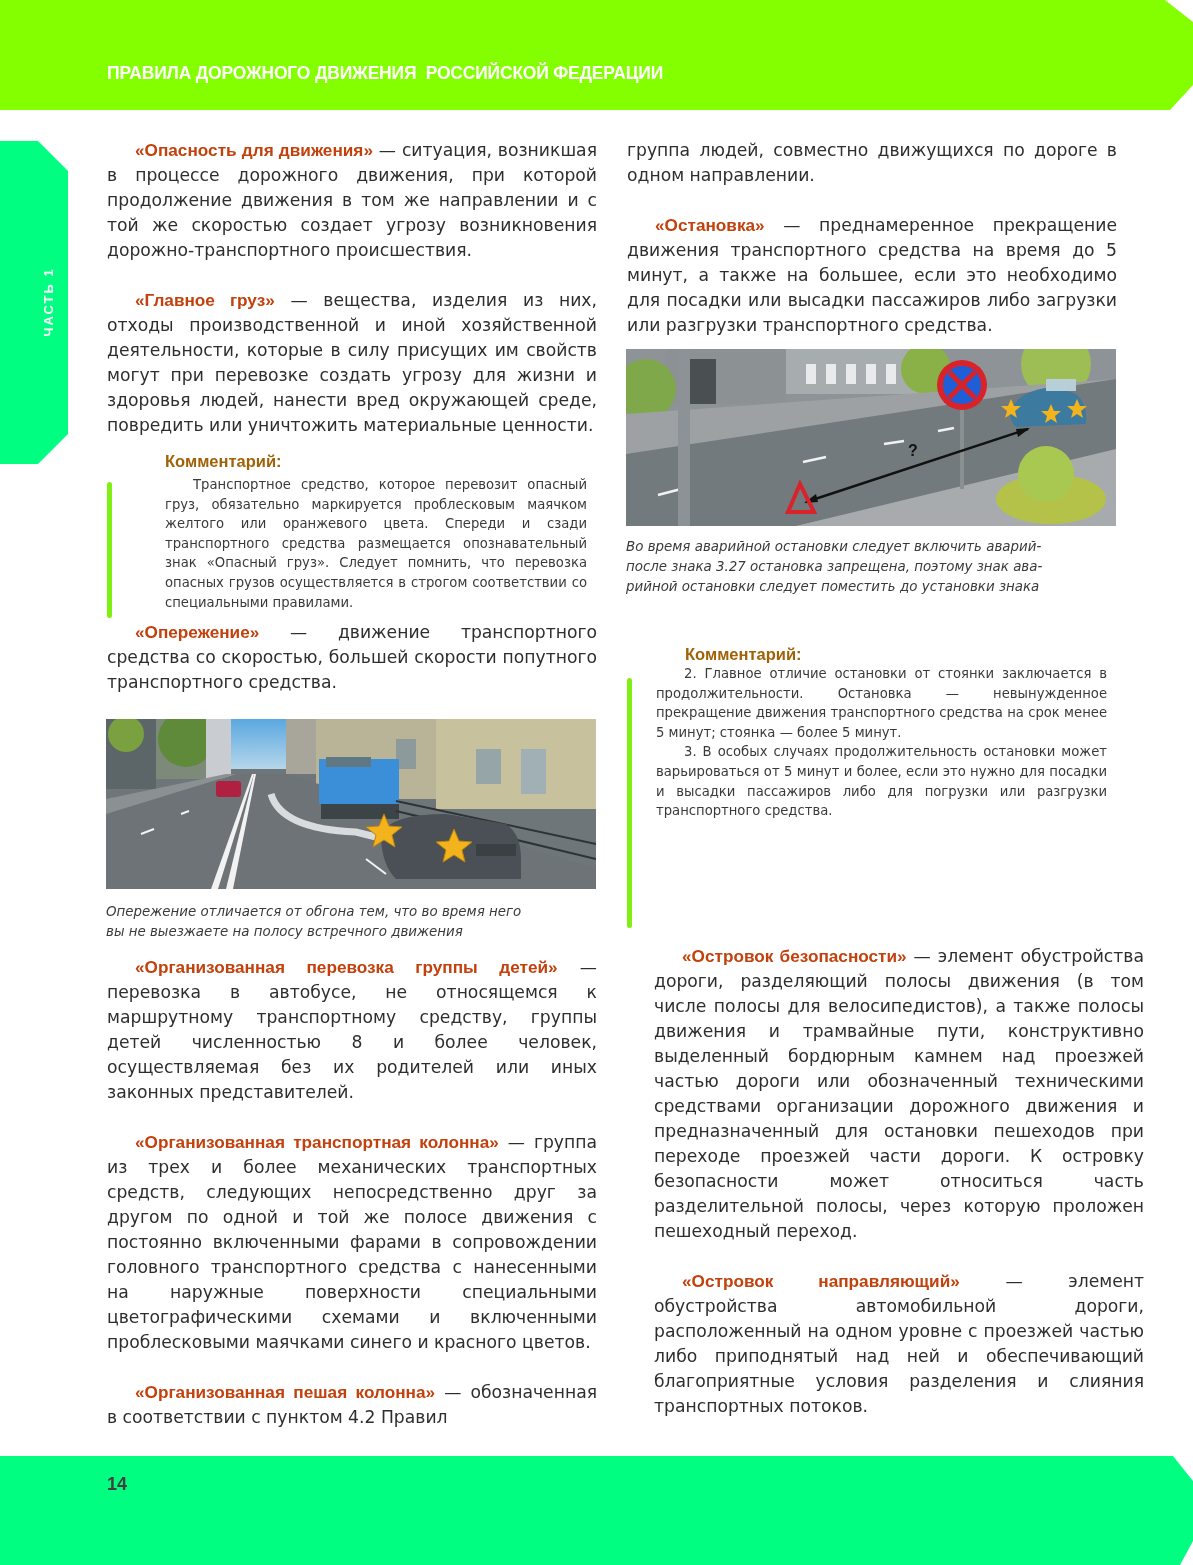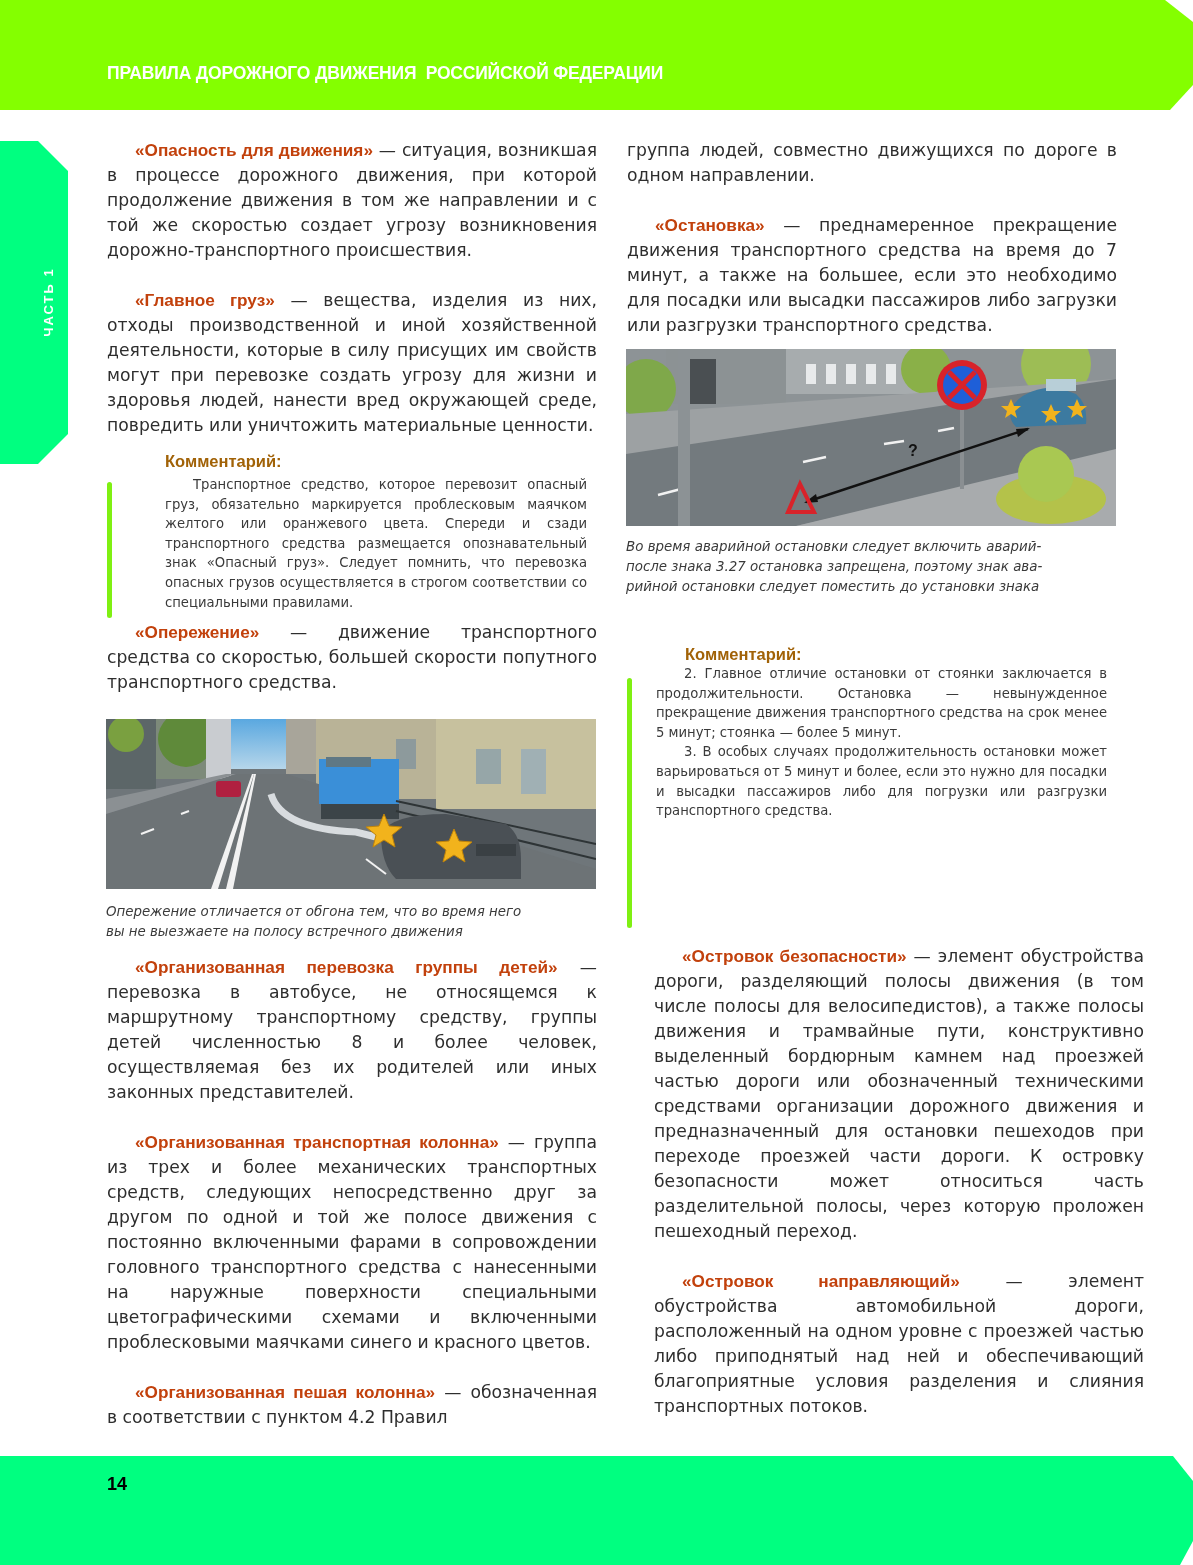--- a/index.html
+++ b/index.html
@@ -33,21 +33,21 @@
     font-size: 13px; color: #ffffff; letter-spacing: 2px; white-space: nowrap;
   }
   .footer-band {
     position: absolute; left: 0; top: 1456px; width: 1193px; height: 109px;
     background: #00ff80;
     clip-path: polygon(0 0, 1173px 0, 1193px 25px, 1193px 85px, 1180px 109px, 0 109px);
   }
   .page-number {
     position: absolute; left: 107px; top: 1474px;
     font-family: "Liberation Sans", sans-serif; font-weight: bold;
-    font-size: 18px; color: #000000;
+    font-size: 18px; color: #404040;
   }
   .col { position: absolute; }
   .col-left { left: 107px; top: 138px; width: 490px; }
   .col-right { left: 627px; top: 138px; width: 490px; }
   .para {
     font-size: 17.2px; line-height: 25px; text-align: justify;
     text-indent: 28px; margin: 0; color: #2e2e2e;
     hyphens: manual;
   }
   .term {
@@ -170,21 +170,21 @@
     <span class="term">«Организованная транспортная колонна»</span><span> — группа из трех и более механических транспортных средств, следующих непосредственно друг за другом по одной и той же полосе движения с постоянно включенными фарами в сопровождении головного транспортного средства с нанесенными на наружные поверхности специальными цветографическими схемами и включенными проблесковыми маячками синего и красного цветов.</span>
   </p>
   <p class="para">
     <span class="term">«Организованная пешая колонна»</span><span> — обозначенная в соответствии с пунктом 4.2 Правил</span>
   </p>
 </div>
 
 <div class="col col-right">
   <p class="para noindent" style="margin-bottom:25px;">группа людей, совместно движущихся по дороге в одном направлении.</p>
   <p class="para">
-    <span class="term">«Остановка»</span><span> — преднамеренное прекращение движения транспортного средства на время до 7 минут, а также на большее, если это необходимо для посадки или высадки пассажиров либо загрузки или разгрузки транспортного средства.</span>
+    <span class="term">«Остановка»</span><span> — преднамеренное прекращение движения транспортного средства на время до 5 минут, а также на большее, если это необходимо для посадки или высадки пассажиров либо загрузки или разгрузки транспортного средства.</span>
   </p>
 </div>
 
 <div class="photo" style="left:626px; top:349px; width:490px; height:177px;">
   <svg width="490" height="177" viewBox="0 0 490 177">
     <rect width="490" height="177" fill="#8d9396"></rect>
 
     <rect x="40" y="0" width="120" height="55" fill="#8c9294"></rect>
     <rect x="60" y="10" width="30" height="45" fill="#4a4f52"></rect>
     <rect x="160" y="0" width="140" height="45" fill="#a7acae"></rect>

